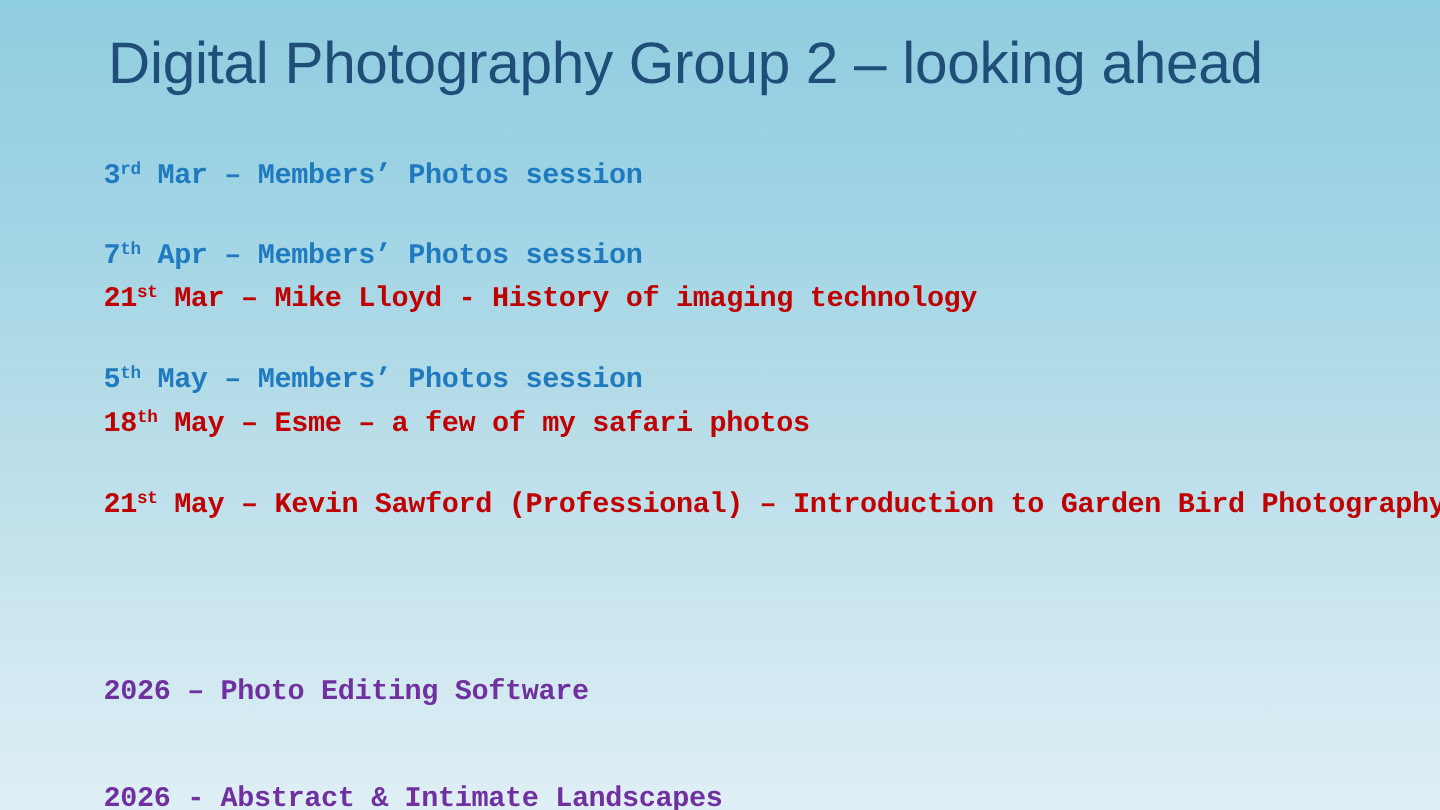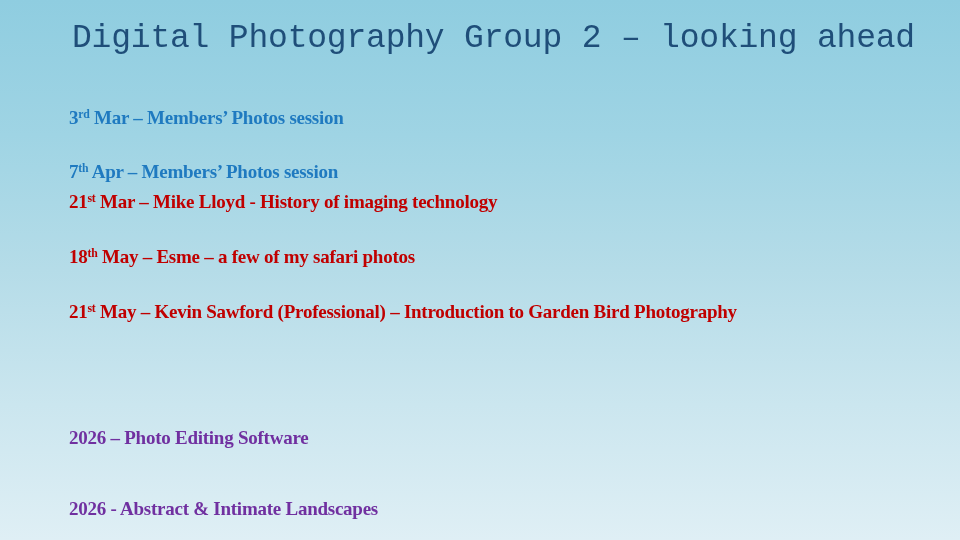--- a/index.html
+++ b/index.html
@@ -22,39 +22,39 @@
     background: linear-gradient(to bottom, #8FCDE0 0%, #9FD4E4 25%, #B5DCE8 50%, #CBE6EF 75%, #DFEFF5 100%);
     overflow: hidden;
   }
 
   
   #title {
     position: absolute;
     left: 72px;
     top: 20px;
     width: 860px;
-    font-family: Liberation Mono, monospace;
-    font-size: 33px;
+    font-family: Liberation Sans, sans-serif;
+    font-size: 39px;
     font-weight: 400;
     letter-spacing: -0.2px;
     color: #1F4E79;
     line-height: 1.18;
     white-space: nowrap;
   }
 
   
   #body-block {
     position: absolute;
     left: 69px;
     top: 104px;
     width: 880px;
   }
 
   .line {
-    font-family: Liberation Serif, serif;
+    font-family: Liberation Mono, monospace;
     font-size: 19px;
     font-weight: bold;
     line-height: 27px;
     letter-spacing: -0.25px;
     white-space: nowrap;
   }
 
   .line sup {
     font-size: 0.62em;
     vertical-align: baseline;
@@ -89,20 +89,21 @@
     <div class="spacer-sm"></div>
 
     <div class="group">
       <div class="line c-blue"><span>7</span><sup>th</sup><span> Apr – Members’ Photos session</span></div>
       <div class="line c-red"><span>21</span><sup>st</sup><span> Mar – Mike Lloyd - History of imaging technology</span></div>
     </div>
 
     <div class="spacer-md"></div>
 
     <div class="group">
+      <div class="line c-blue"><span>5</span><sup>th</sup><span> May – Members’ Photos session</span></div>
       <div class="line c-red"><span>18</span><sup>th</sup><span> May – Esme – a few of my safari photos</span></div>
     </div>
 
     <div class="spacer-md"></div>
 
     <div class="group">
       <div class="line c-red"><span>21</span><sup>st</sup><span> May – Kevin Sawford (Professional) – Introduction to Garden Bird Photography</span></div>
     </div>
 
     <div class="spacer-lg"></div>

